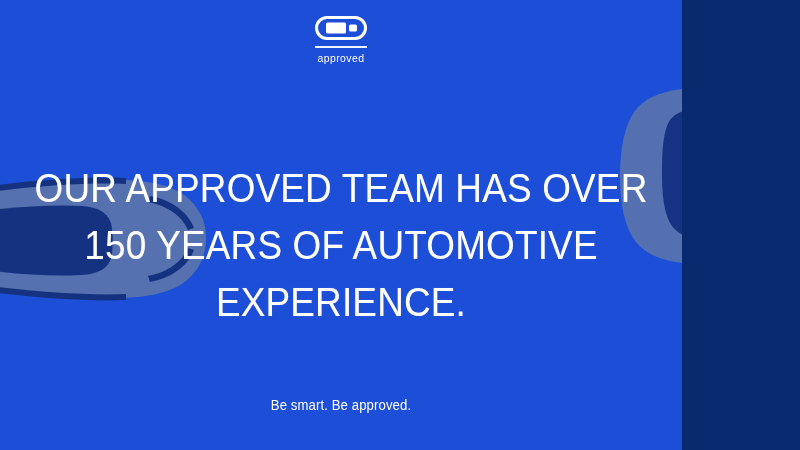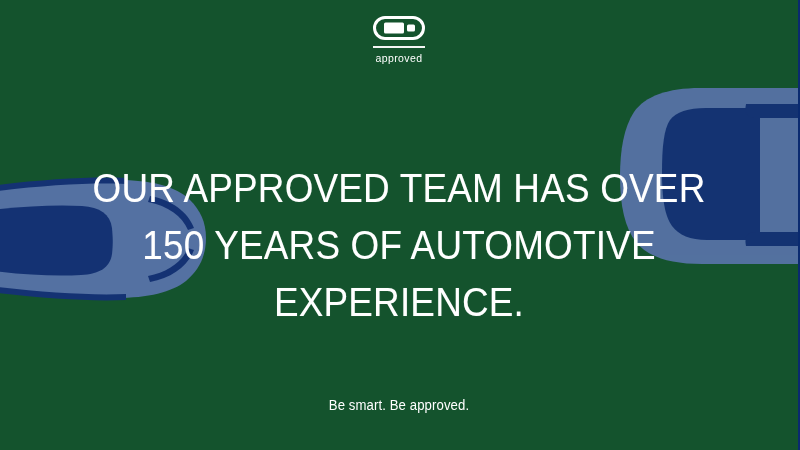--- a/index.html
+++ b/index.html
@@ -4,22 +4,22 @@
 <style>
   * { margin:0; padding:0; box-sizing:border-box; }
   html, body {
     width:800px; height:450px;
     overflow:hidden;
     background:#0a2a70;
     font-family:"Liberation Sans", sans-serif;
   }
   .slide {
     position:relative;
-    width:798px; height:450px;
-    background:#14532d;
+    width:682px; height:450px;
+    background:#1d4ed8;
     overflow:hidden;
   }
   .bg-art {
     position:absolute;
     inset:0;
     width:800px; height:450px;
     pointer-events:none;
   }
   
   .logo-block {

